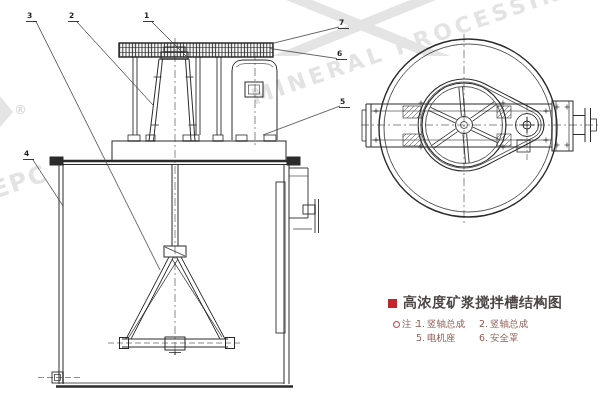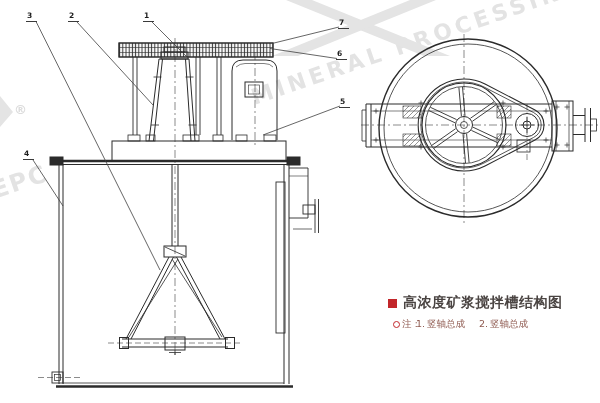--- a/index.html
+++ b/index.html
@@ -230,15 +230,20 @@
 
   <div class="legend-note">
     <div class="nrow">
       <span class="nlead">
           <span class="ring"></span>
           <span>注：</span>
         </span>
       <span class="ncell-a"><span class="num">1.</span><span>竖轴总成</span></span>
       <span><span class="num">2.</span><span>竖轴总成</span></span>
     </div>
+    <div class="nrow">
+      <span class="nlead"></span>
+      <span class="ncell-a"><span class="num">5.</span><span>电机座</span></span>
+      <span><span class="num">6.</span><span>安全罩</span></span>
+    </div>
   </div>
 
 </div>
 
 </body></html>

